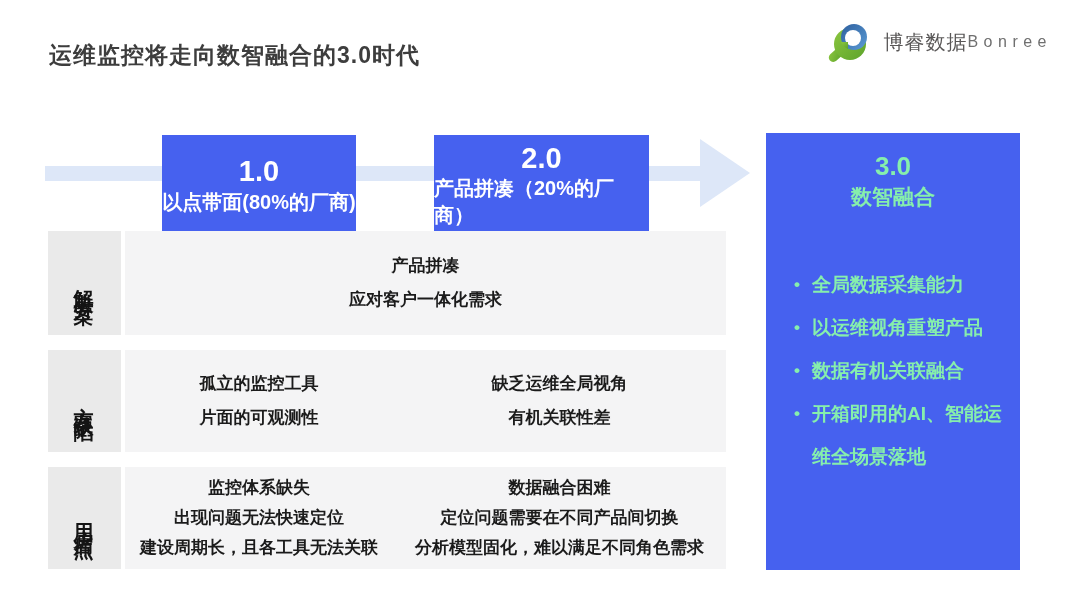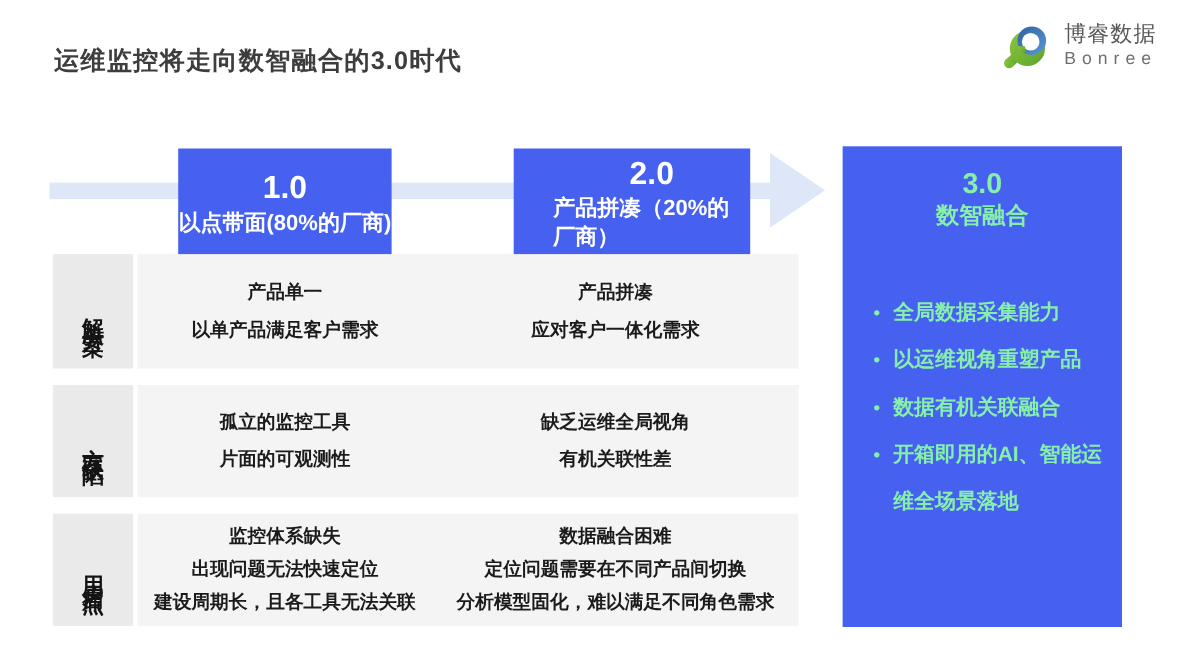--- a/index.html
+++ b/index.html
@@ -10,21 +10,21 @@
   }
   .slide { position: relative; width: 1080px; height: 607px; background: #ffffff; }
 
   
   .title {
     position: absolute; left: 49px; top: 40px;
     font-size: 23px; font-weight: 800; color: #3d3d3d; letter-spacing: 1px;
   }
   .logo { position: absolute; right: 28px; top: 18px; display: flex; align-items: center; gap: 9px; }
   .logo svg { width: 48px; height: 48px; }
-  .logo-text { display: flex; flex-direction: column; line-height: 1.15; }
+  .logo-text { display: flex; line-height: 1.15; }
   .logo-name { font-size: 20px; color: #595757; font-weight: 500; letter-spacing: 1px; }
   .logo-sub { font-size: 16px; color: #6f6f6f; letter-spacing: 5.5px; margin-top: 2px; }
 
   
   .arrow-band {
     position: absolute; left: 45px; top: 166px; width: 657px; height: 15px;
     background: var(--arrow, #dde7f8);
   }
   .arrow-head {
     position: absolute; left: 700px; top: 139px; width: 0; height: 0;
@@ -33,21 +33,21 @@
   }
 
   
   .stage-box {
     position: absolute; top: 135px; height: 102px;
     background: var(--accent, #4661ef); color: #ffffff;
     display: flex; flex-direction: column; align-items: center; justify-content: center;
     gap: 1px;
   }
   .stage-1 { left: 162px; width: 194px; }
-  .stage-2 { left: 467px; width: 215px; padding-left: 36px; }
+  .stage-2 { left: 434px; width: 215px; }
   .stage-ver { font-size: 29px; font-weight: 800; line-height: 1.1; }
   .stage-desc { font-size: 20px; font-weight: 700; }
 
   
   .panel {
     position: absolute; left: 766px; top: 133px; width: 254px; height: 437px;
     background: var(--accent, #4661ef); color: #86efac; padding-top: 16px;
   }
   .panel-ver { text-align: center; font-size: 26px; font-weight: 800; line-height: 34px; }
   .panel-name { text-align: center; font-size: 21px; font-weight: 700; line-height: 28px; }
@@ -142,24 +142,20 @@
       <li>
         <span class="bullet-dot">•</span>
         <span class="bullet-text">开箱即用的AI、智能运维全场景落地</span>
       </li>
     </ul>
   </div>
 
   <div class="row row-1">
     <div class="row-label">解决方案</div>
     <div class="row-content">
-      <div class="cell cell-1 gap-2">
-        <div>产品单一</div>
-        <div>以单产品满足客户需求</div>
-      </div>
       <div class="cell cell-2 gap-2">
         <div>产品拼凑</div>
         <div>应对客户一体化需求</div>
       </div>
     </div>
   </div>
 
   <div class="row row-2">
     <div class="row-label">方案缺陷</div>
     <div class="row-content">

